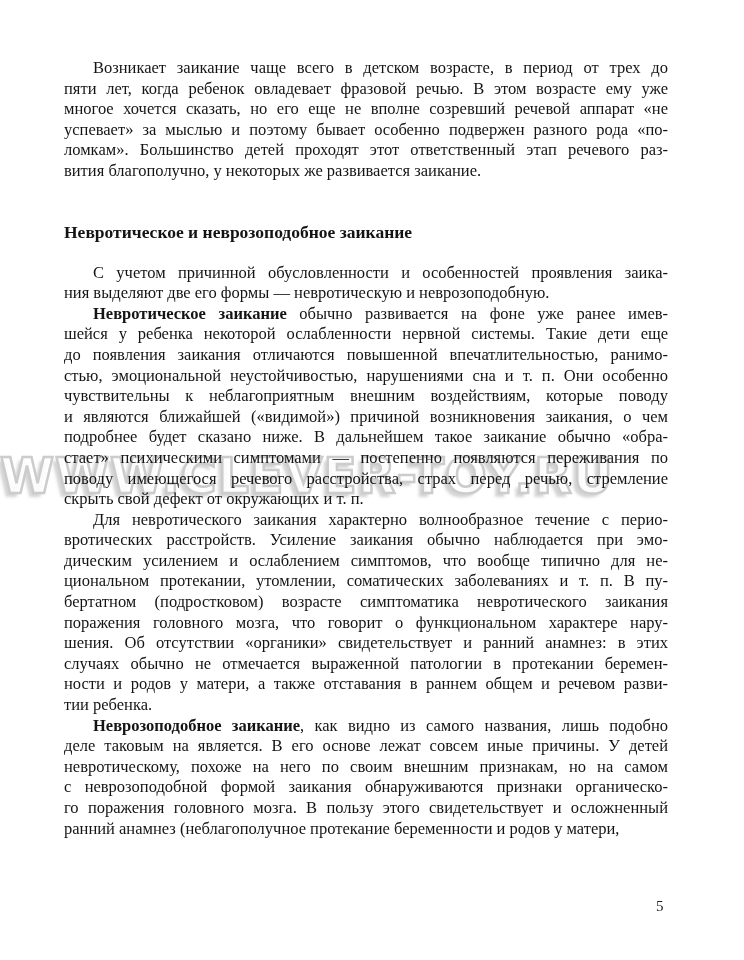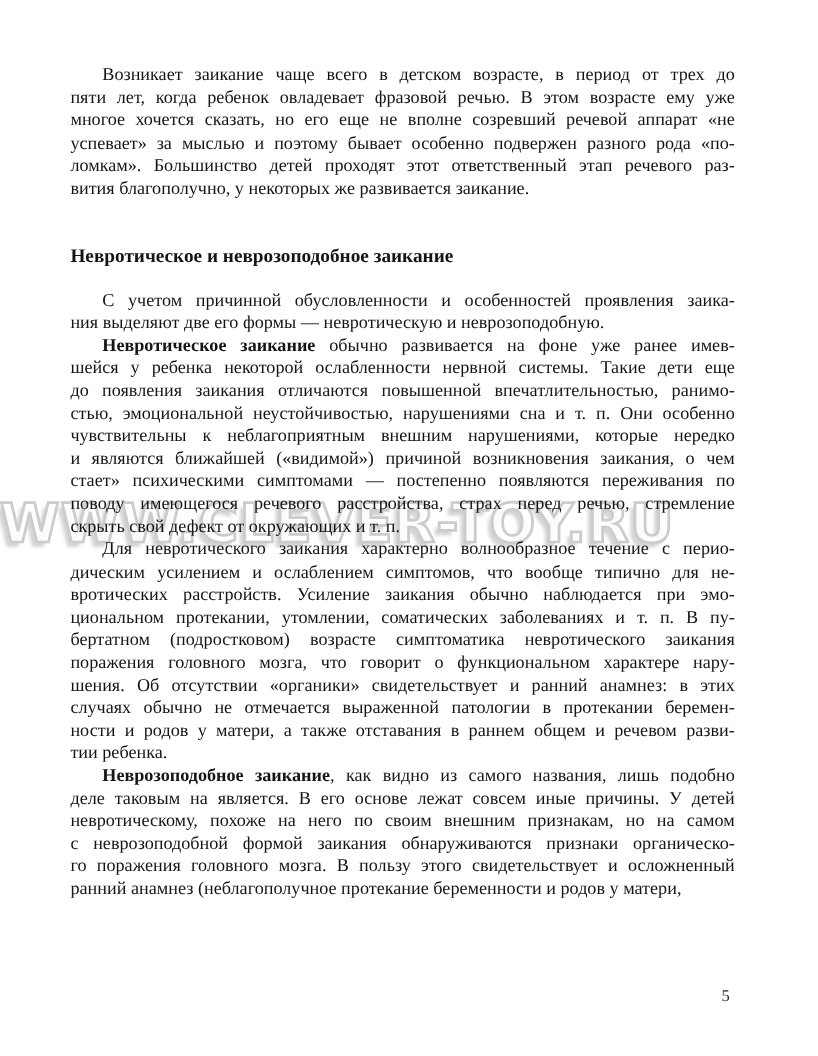--- a/index.html
+++ b/index.html
@@ -86,30 +86,31 @@
       <div class="heading">Невротическое и неврозоподобное заикание</div>
       <div class="paragraph">
         <div class="line first">С учетом причинной обусловленности и особенностей проявления заика-</div>
         <div class="line last">ния выделяют две его формы — невротическую и неврозоподобную.</div>
       </div>
       <div class="paragraph">
         <div class="line first"><b>Невротическое заикание</b> обычно развивается на фоне уже ранее имев-</div>
         <div class="line">шейся у ребенка некоторой ослабленности нервной системы. Такие дети еще</div>
         <div class="line">до появления заикания отличаются повышенной впечатлительностью, ранимо-</div>
         <div class="line">стью, эмоциональной неустойчивостью, нарушениями сна и т. п. Они особенно</div>
-        <div class="line">чувствительны к неблагоприятным внешним нарушениями, которые нередко</div>
+        <div class="line">чувствительны к неблагоприятным внешним воздействиям, которые поводу</div>
         <div class="line">и являются ближайшей («видимой») причиной возникновения заикания, о чем</div>
+        <div class="line">подробнее будет сказано ниже. В дальнейшем такое заикание обычно «обра-</div>
         <div class="line">стает» психическими симптомами — постепенно появляются переживания по</div>
         <div class="line">поводу имеющегося речевого расстройства, страх перед речью, стремление</div>
         <div class="line last">скрыть свой дефект от окружающих и т. п.</div>
       </div>
       <div class="paragraph">
         <div class="line first">Для невротического заикания характерно волнообразное течение с перио-</div>
+        <div class="line">вротических расстройств. Усиление заикания обычно наблюдается при эмо-</div>
         <div class="line">дическим усилением и ослаблением симптомов, что вообще типично для не-</div>
-        <div class="line">вротических расстройств. Усиление заикания обычно наблюдается при эмо-</div>
         <div class="line">циональном протекании, утомлении, соматических заболеваниях и т. п. В пу-</div>
         <div class="line">бертатном (подростковом) возрасте симптоматика невротического заикания</div>
       </div>
       <div class="paragraph">
         <div class="line">поражения головного мозга, что говорит о функциональном характере нару-</div>
         <div class="line">шения. Об отсутствии «органики» свидетельствует и ранний анамнез: в этих</div>
         <div class="line">случаях обычно не отмечается выраженной патологии в протекании беремен-</div>
         <div class="line">ности и родов у матери, а также отставания в раннем общем и речевом разви-</div>
         <div class="line last">тии ребенка.</div>
       </div>

